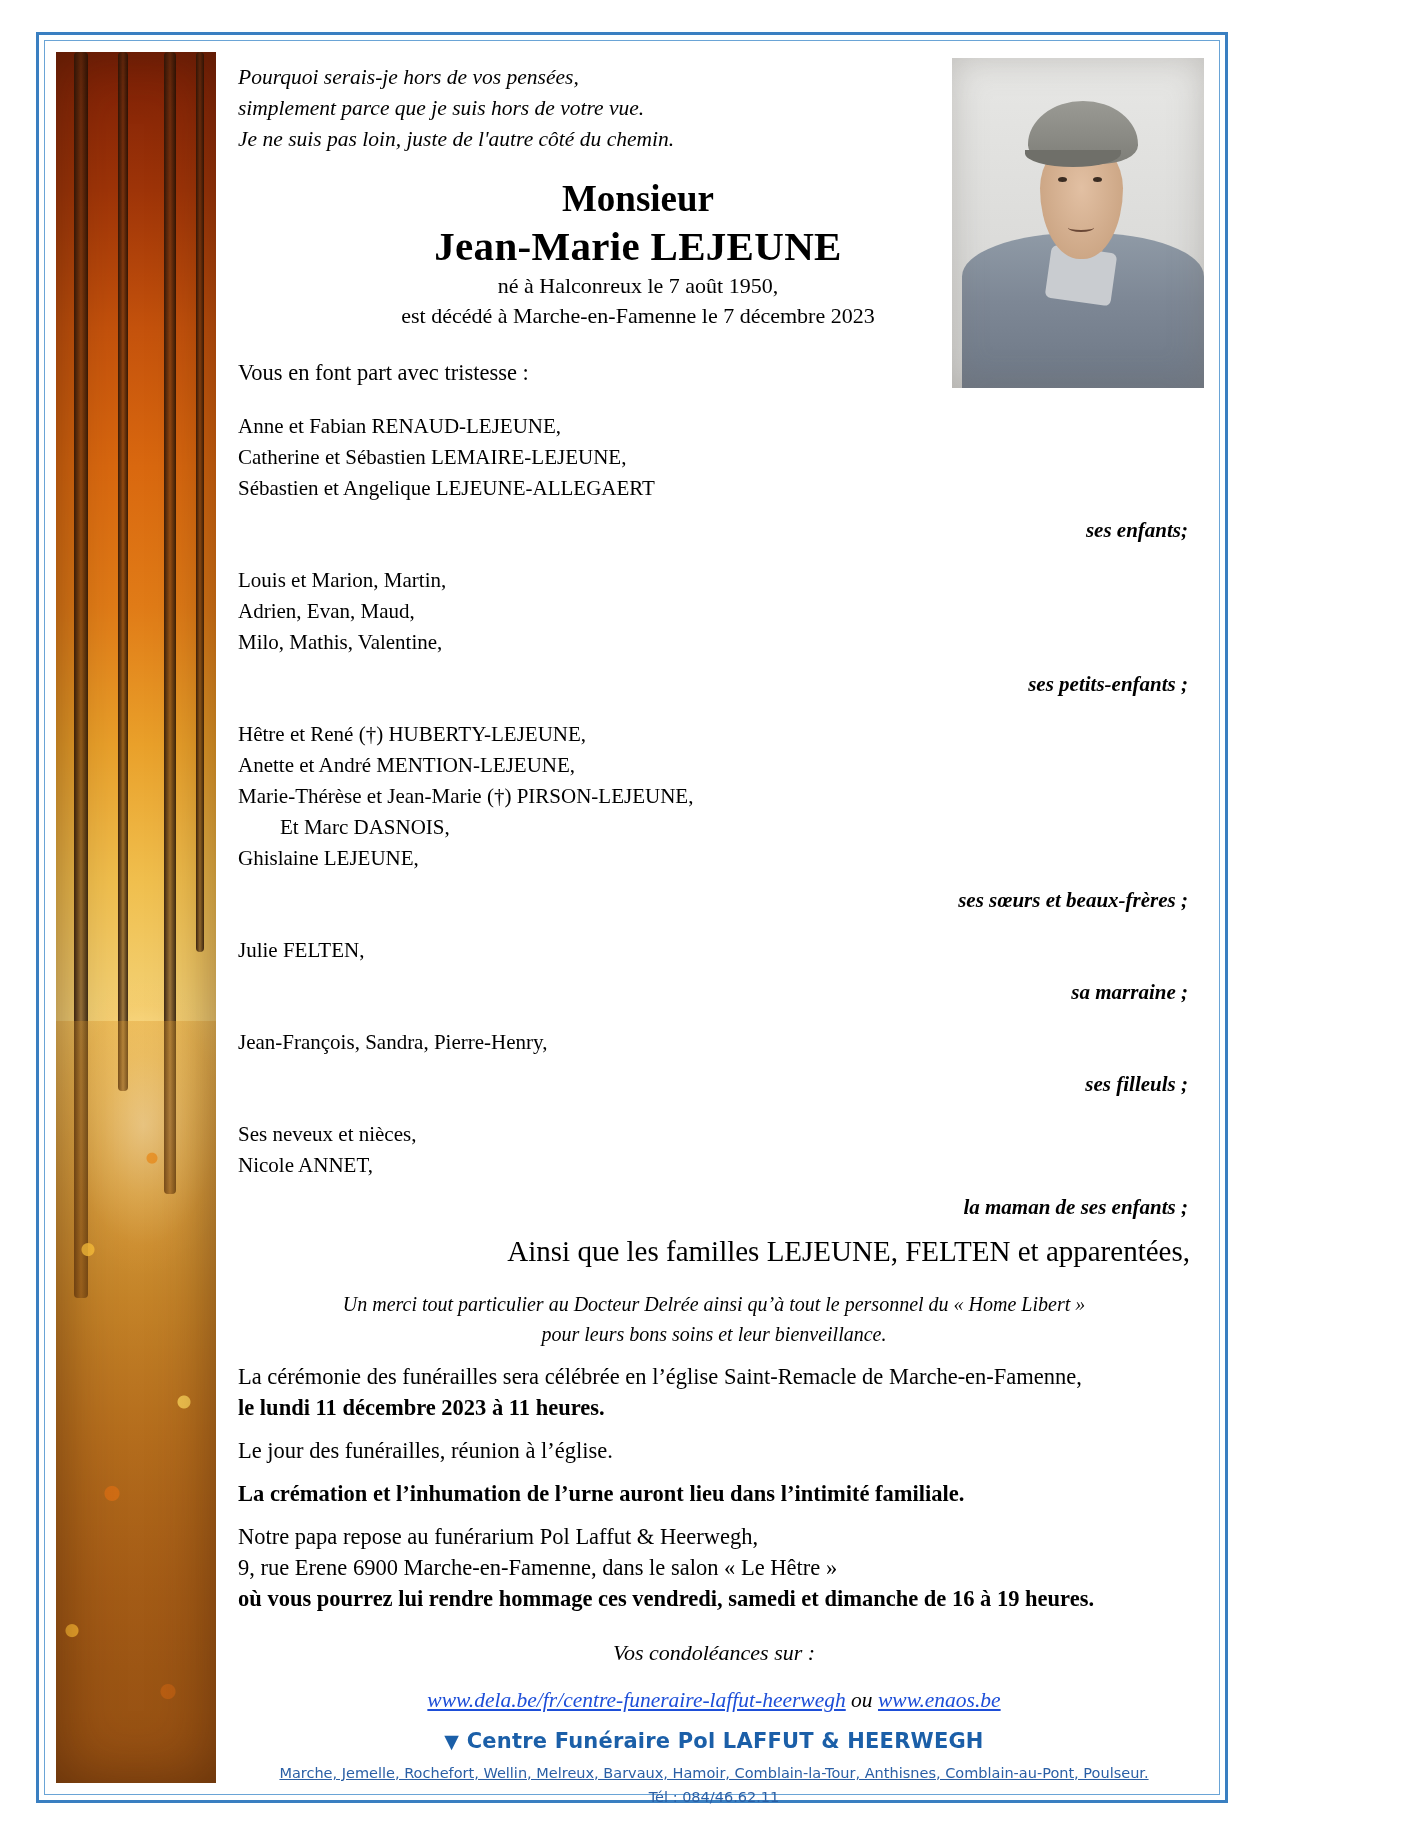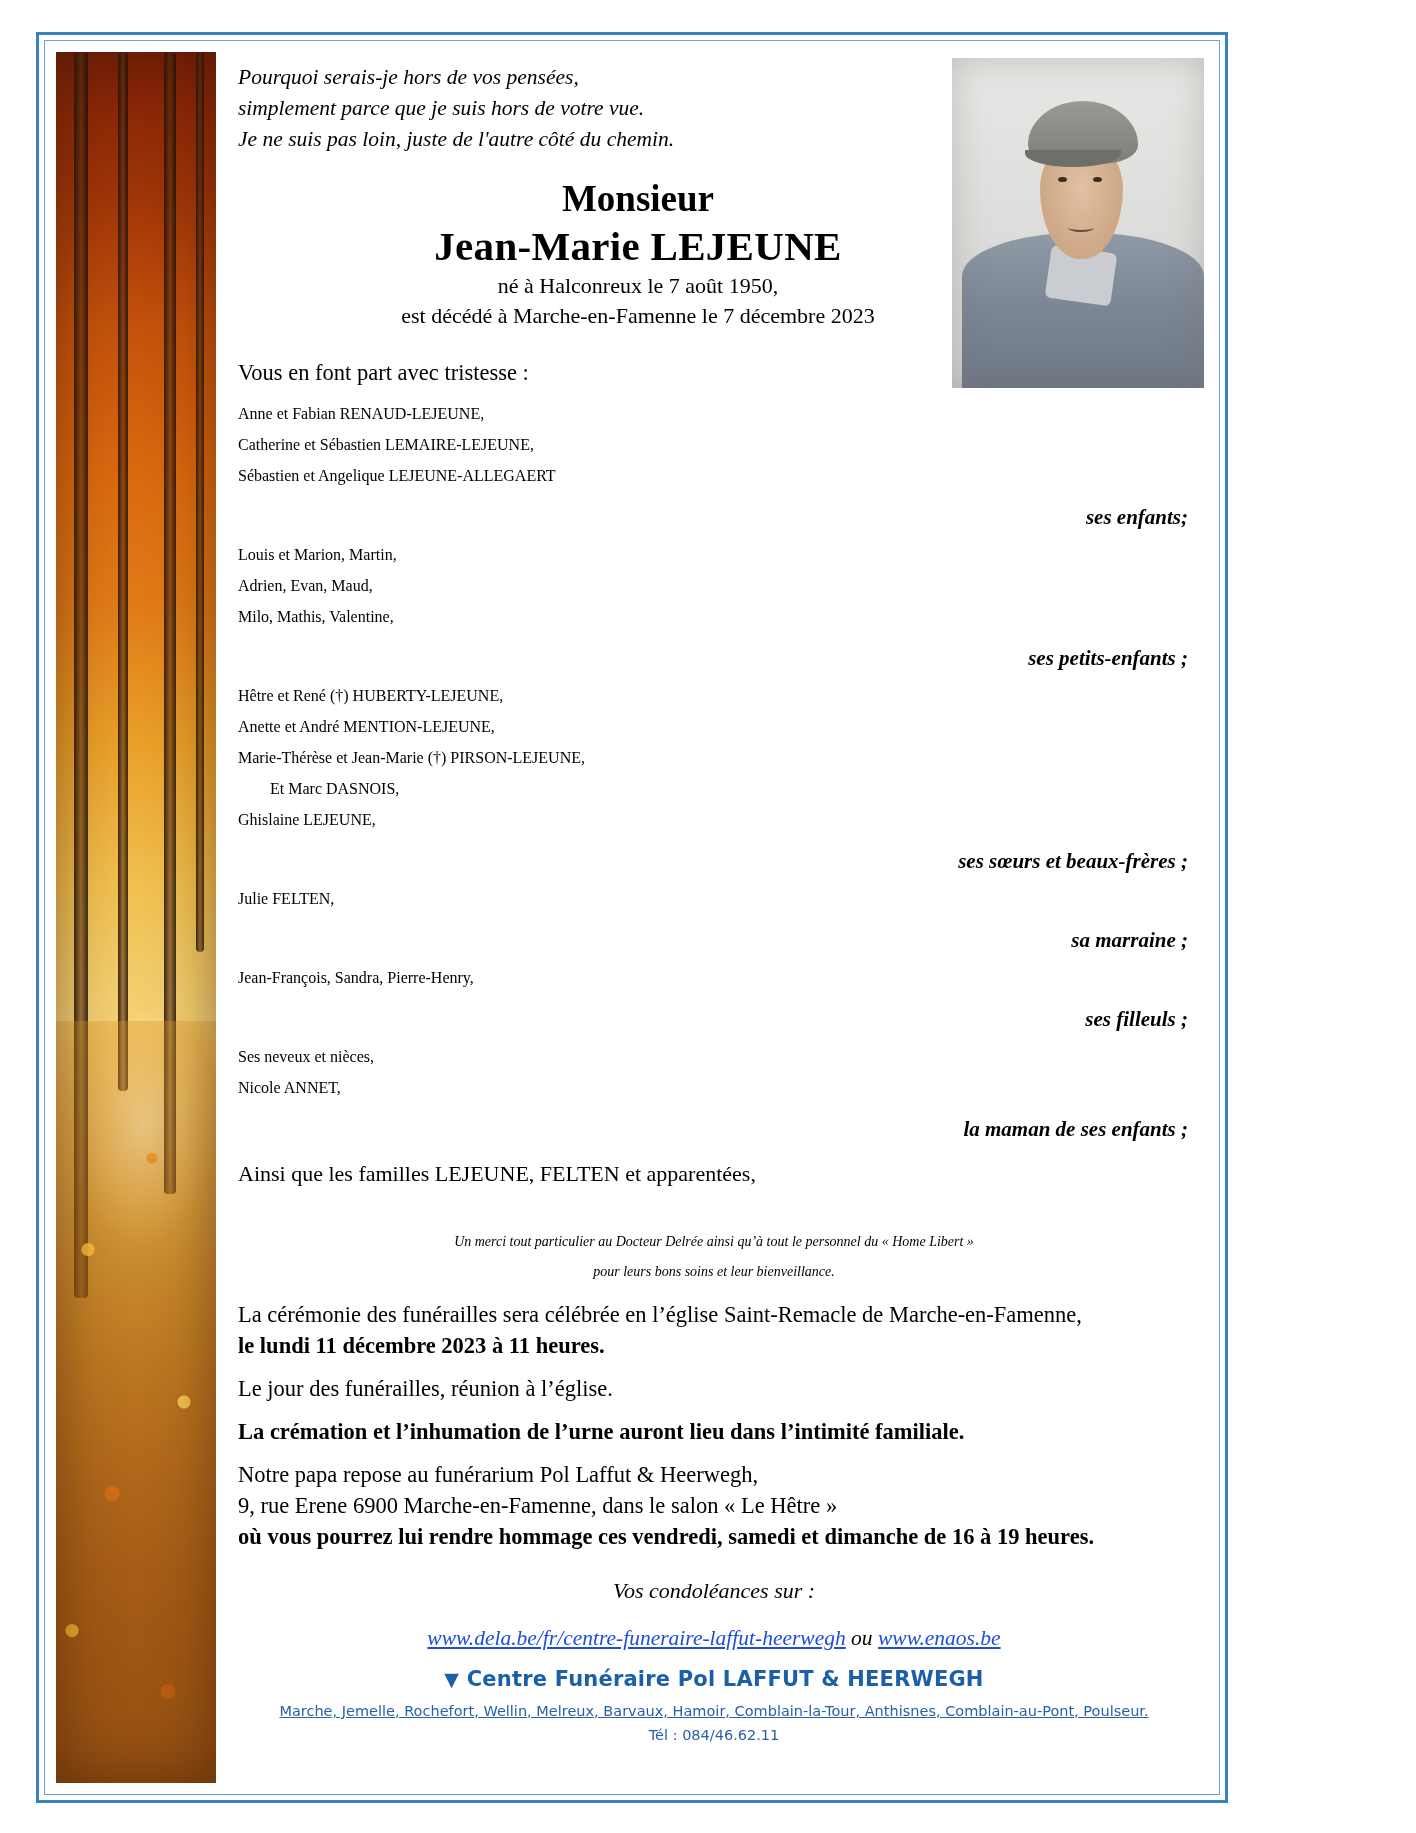--- a/index.html
+++ b/index.html
@@ -212,42 +212,43 @@
   .birth, .death {
     font-size: 22px;
     line-height: 30px;
   }
   .lead {
     margin-top: 26px;
     font-size: 22.5px;
     line-height: 32px;
   }
   .group {
-    margin-top: 9px;
-    font-size: 16px;
+    margin-top: 22px;
+    font-size: 21px;
     line-height: 31px;
   }
   .group .line { white-space: pre; }
   .role {
     font-style: italic;
     font-weight: bold;
     text-align: right;
     font-size: 21px;
     margin-top: 14px;
     padding-right: 2px;
   }
   .families {
     margin-top: 16px;
-    font-size: 22px;
+    font-size: 29px;
     line-height: 31px;
+    text-align: right;
   }
   .thanks {
-    margin-top: 38px;
+    margin-top: 22px;
     font-style: italic;
-    font-size: 14px;
+    font-size: 20px;
     line-height: 30px;
     text-align: center;
     padding: 0 26px;
   }
   .para {
     margin-top: 12px;
     font-size: 22.5px;
     line-height: 31px;
     text-align: left;
   }

